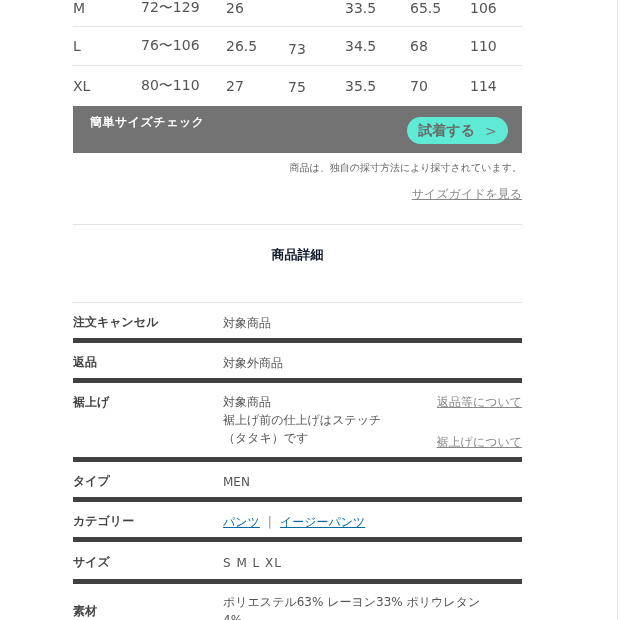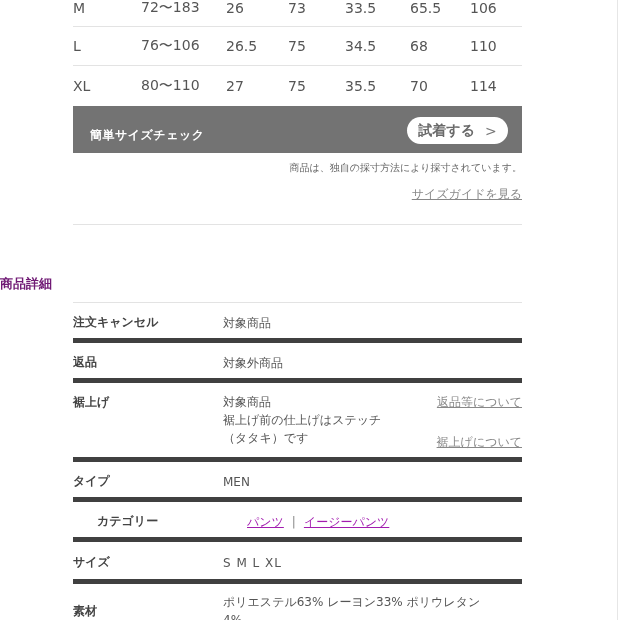--- a/index.html
+++ b/index.html
@@ -6,57 +6,57 @@
     html, body { width: 620px; height: 620px; overflow: hidden; background: #ffffff; }
     body { font-family: "DejaVu Sans", "Liberation Sans", sans-serif; color: #555; position: relative; }
     .right-edge { position: absolute; top: 0; right: 2px; width: 1px; height: 620px; background: #e6e6e6; }
 
     .size-table { position: absolute; left: 73px; top: 0; width: 449px; }
     .size-row { position: relative; height: 39px; border-bottom: 1px solid #e3e3e3; font-size: 14px; color: #555; }
     .size-row.first { height: 27px; }
     .size-row.last { border-bottom: none; }
     .size-row span { position: absolute; top: 50%; transform: translateY(-50%); white-space: nowrap; }
     .size-row.first span { top: 8px; }
-    .c0 { left: 0; } .c1 { left: 68px; } .c2 { left: 153px; } .c3 { left: 215px; } .c4 { left: 272px; } .c5 { left: 337px; } .c6 { left: 397px; }
+    .c0 { left: 0; } .c1 { left: 68px; } .c2 { left: 153px; } .c3 { left: 215px; margin-top: 41px; } .c4 { left: 272px; } .c5 { left: 337px; } .c6 { left: 397px; }
 
     .check-bar { position: absolute; left: 73px; top: 106px; width: 449px; height: 47px; background: #737373; }
-    .check-label { position: absolute; left: 17px; top: 21px; color: #fff; font-size: 12px; font-weight: bold; letter-spacing: 0.5px; }
-    .tryon-btn { position: absolute; right: 14px; top: 11px; height: 27px; width: 101px; background: #ffffff; border-radius: 14px; color: #6a6a6a; font-size: 14px; font-weight: bold; display: flex; align-items: center; justify-content: center; gap: 10px; }
+    .check-label { position: absolute; left: 17px; top: 8px; color: #fff; font-size: 12px; font-weight: bold; letter-spacing: 0.5px; }
+    .tryon-btn { position: absolute; right: 14px; top: 11px; height: 27px; width: 101px; background: #5eead4; border-radius: 14px; color: #6a6a6a; font-size: 14px; font-weight: bold; display: flex; align-items: center; justify-content: center; gap: 10px; }
     .tryon-btn .chev { font-weight: normal; font-size: 14px; color: #777; }
 
     .note { position: absolute; right: 98px; top: 161px; font-size: 10px; color: #666; margin-left: 8px; }
     .size-guide { position: absolute; right: 98px; top: 186px; font-size: 12px; color: #888; text-decoration: underline; font-family: Liberation Mono, monospace; }
     .sec-divider { position: absolute; left: 73px; top: 224px; width: 449px; height: 1px; background: #e3e3e3; }
-    .section-title { position: absolute; left: 0; width: 595px; top: 275px; font-size: 13px; font-weight: bold; color: #701a75; }
+    .section-title { position: absolute; left: 0; width: 595px; text-align: center; top: 246px; font-size: 13px; font-weight: bold; color: #0f172a; }
 
     .details { position: absolute; left: 73px; top: 302px; width: 449px; border-top: 1px solid #e3e3e3; }
     .drow { position: relative; border-bottom: 5px solid #404040; font-size: 12px; }
     .drow .dlabel { position: absolute; left: 0; font-weight: bold; color: #444; white-space: nowrap; }
     .drow .dval { position: absolute; left: 150px; color: #555; line-height: 18px; white-space: nowrap; }
     .drow .dlink { position: absolute; right: 0; color: #888; text-decoration: underline; white-space: nowrap; margin-top: 40px; }
-    .dval a { color: #a21caf; text-decoration: underline; }
+    .dval a { color: #0369a1; text-decoration: underline; }
     .dval .sep { margin: 0 8px; color: #888; }
     .r-cancel { height: 40px; } .r-cancel .dlabel, .r-cancel .dval { top: 11px; }
     .r-return { height: 40px; } .r-return .dlabel, .r-return .dval, .r-return .dlink { top: 11px; }
     .r-hem { height: 79px; } .r-hem .dlabel, .r-hem .dlink { top: 11px; } .r-hem .dval { top: 10px; }
     .r-type { height: 40px; } .r-type .dlabel, .r-type .dval { top: 11px; }
-    .r-cat { height: 40px; } .r-cat .dlabel, .r-cat .dval { top: 11px; margin-left: 24px; }
+    .r-cat { height: 40px; } .r-cat .dlabel, .r-cat .dval { top: 11px; }
     .r-size { height: 42px; } .r-size .dlabel, .r-size .dval { top: 12px; letter-spacing: 1px; }
     .r-size .dlabel { letter-spacing: 0; }
     .r-mat { height: 60px; border-bottom: none; } .r-mat .dlabel { top: 19px; } .r-mat .dval { top: 9px; }
   </style>
 </head>
 <body>
 
 <div class="right-edge"></div>
 
 <div class="size-table">
   <div class="size-row first">
     <span class="c0">M</span>
-    <span class="c1">72〜183</span>
+    <span class="c1">72〜129</span>
     <span class="c2">26</span>
     <span class="c3">73</span>
     <span class="c4">33.5</span>
     <span class="c5">65.5</span>
     <span class="c6">106</span>
   </div>
   <div class="size-row">
     <span class="c0">L</span>
     <span class="c1">76〜106</span>
     <span class="c2">26.5</span>

